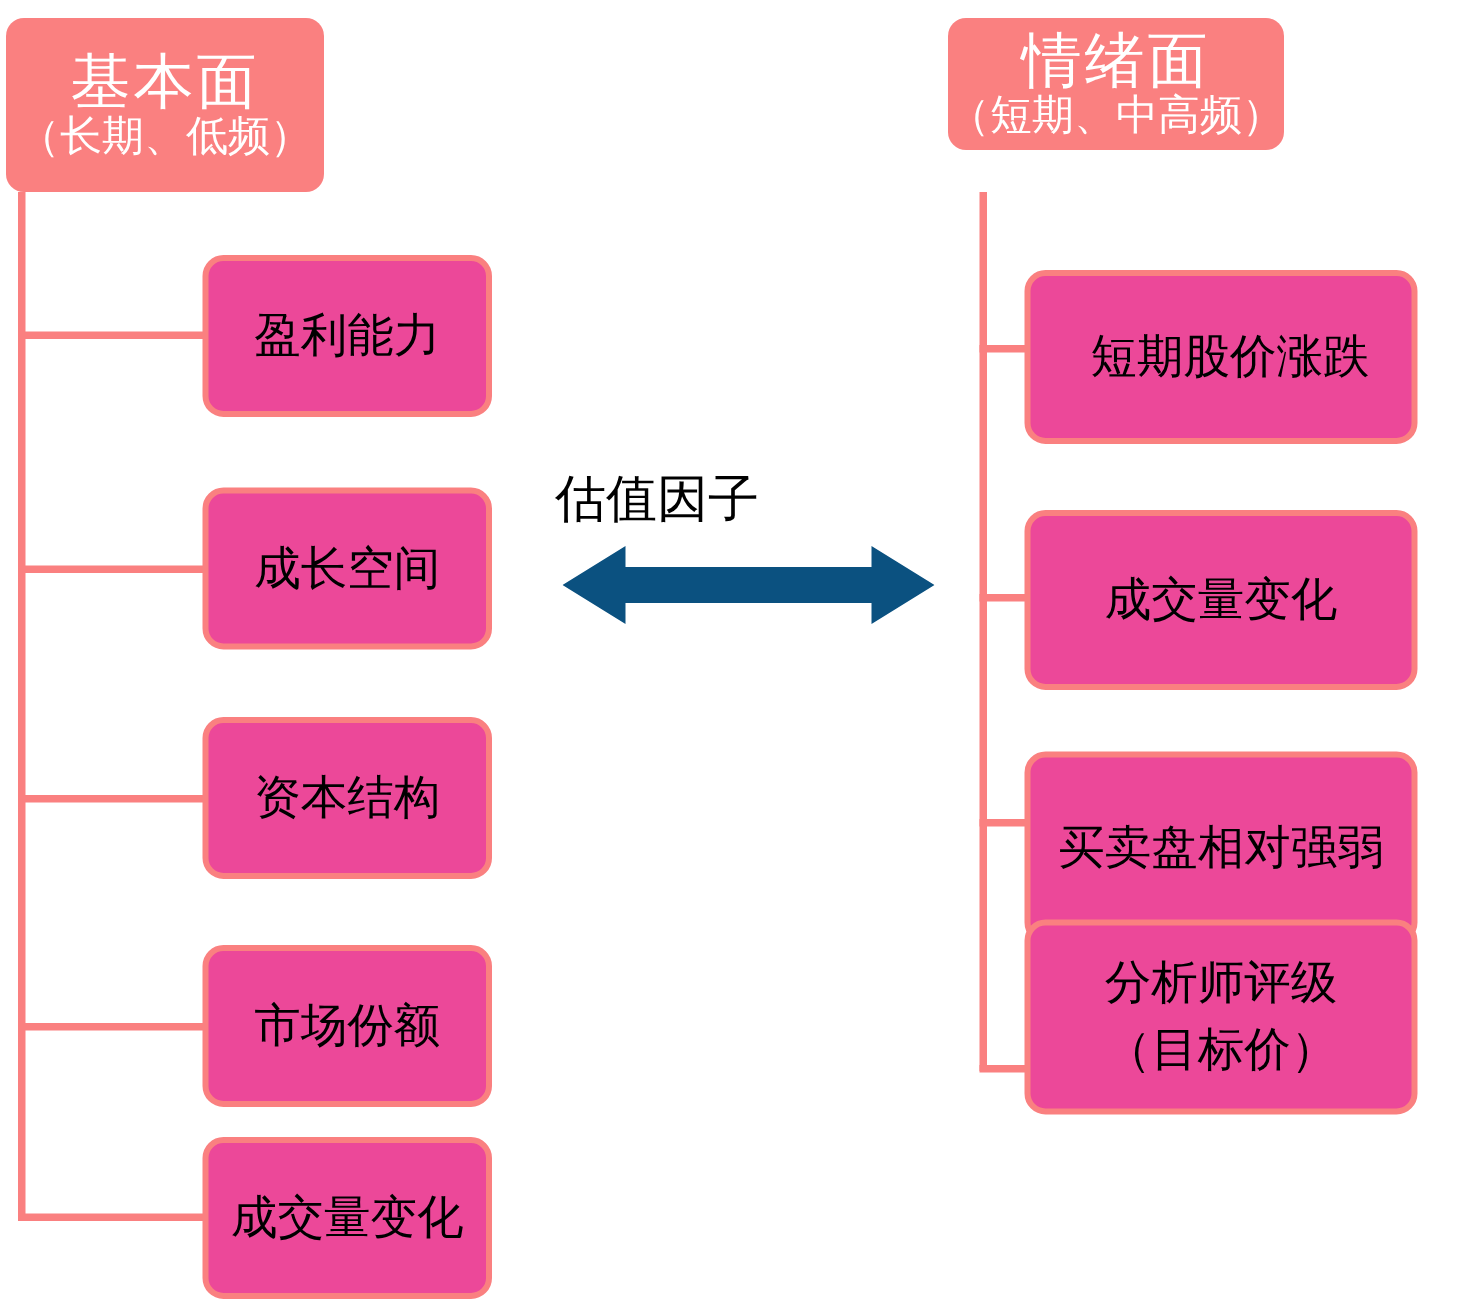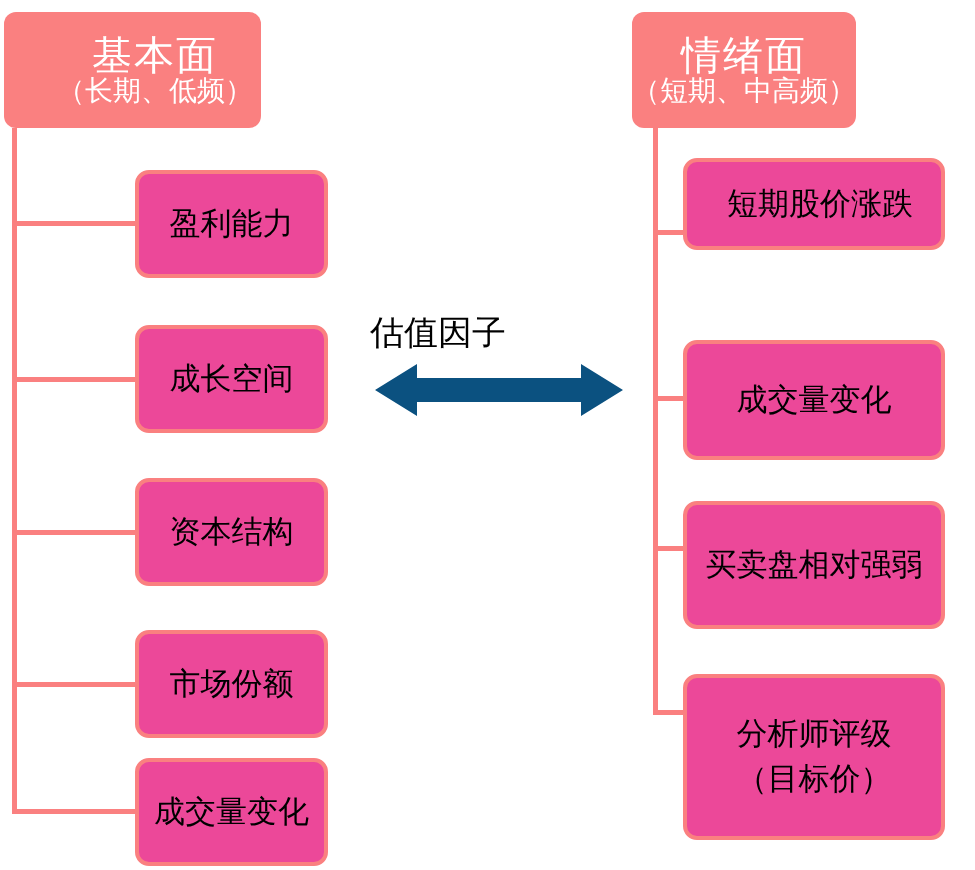--- a/index.html
+++ b/index.html
@@ -32,22 +32,22 @@
   .header-title {
     font-size: 40px;
     letter-spacing: 2px;
     padding-bottom: 2px;
   }
   .header-sub {
     font-size: 28px;
     letter-spacing: 0px;
     white-space: nowrap;
   }
-  #header-left  { left: 4px;   top: 12px; width: 212px; height: 116px; padding-left: 45px; }
-  #header-right { left: 632px; top: 12px; width: 224px; height: 116px; }
+  #header-left  { left: 4px;   top: 12px; width: 212px; height: 116px; }
+  #header-right { left: 632px; top: 12px; width: 224px; height: 88px; }
 
   
   .leaf-box {
     position: absolute;
     background: #ec4899;
     border: 4px solid #fa8080;
     border-radius: 14px;
     box-sizing: border-box;
     display: flex;
     align-items: center;
@@ -136,27 +136,27 @@
     <div class="header-sub">（短期、中高频）</div>
   </div>
 
   <div class="trunk" style="left:653px; top:128px; height:586px;"></div>
 
   <div class="branch" style="left:653px; top:230px; width:34px;"></div>
   <div class="branch" style="left:653px; top:396px; width:34px;"></div>
   <div class="branch" style="left:653px; top:546px; width:34px;"></div>
   <div class="branch" style="left:653px; top:710px; width:34px;"></div>
 
-  <div class="leaf-box leaf-right" style="top:158px; height:92px;padding-left:12px;">
+  <div class="leaf-box leaf-right" style="top:180px; height:116px;padding-left:12px;">
     <span>短期股价涨跌</span>
   </div>
   <div class="leaf-box leaf-right" style="top:340px; height:120px;">
     <span>成交量变化</span>
   </div>
   <div class="leaf-box leaf-right" style="top:501px; height:128px;">
     <span>买卖盘相对强弱</span>
   </div>
-  <div class="leaf-box leaf-right" style="top:674px; height:166px; flex-direction:column;">
+  <div class="leaf-box leaf-right" style="top:613px; height:130px; flex-direction:column;">
     <span>分析师评级</span>
     <span>（目标价）</span>
   </div>
 
 </div>
 
 </body></html>

